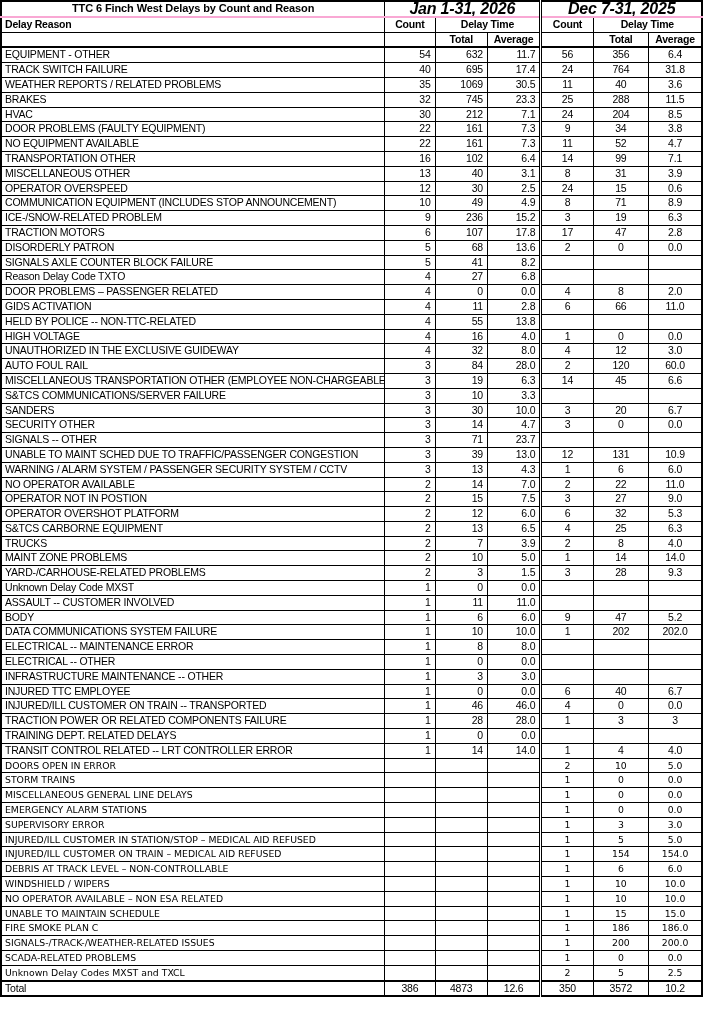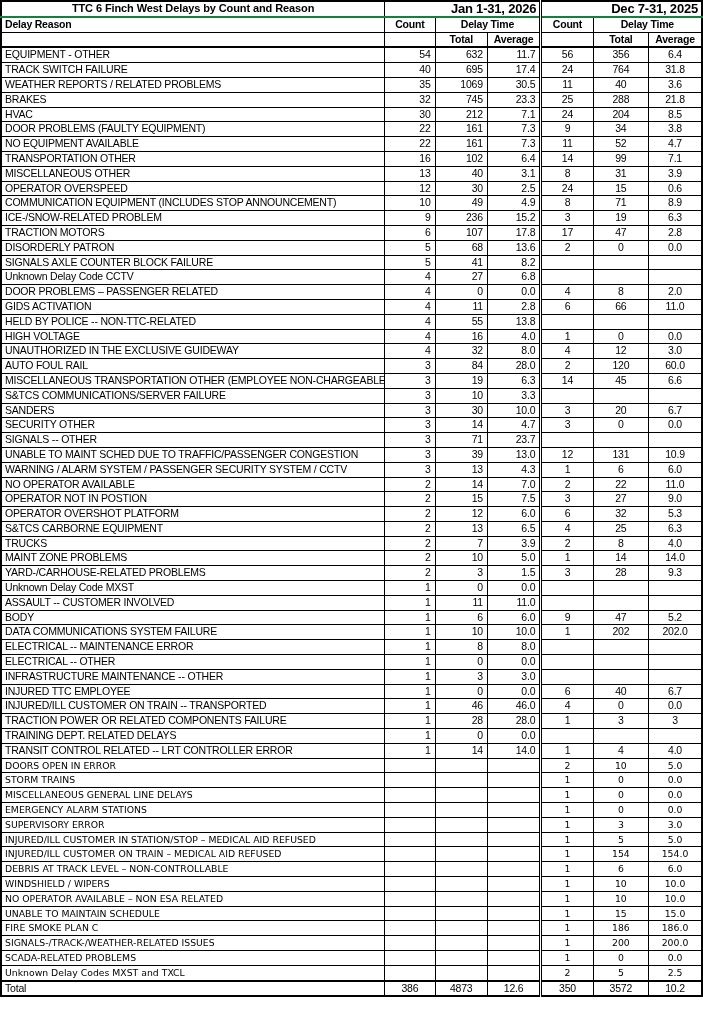--- a/index.html
+++ b/index.html
@@ -7,22 +7,22 @@
   table{border-collapse:collapse;table-layout:fixed;width:703px;color:#000;
         font-family:"Liberation Sans",sans-serif;}
   table{border:2px solid #000;}
   td{border:1px solid #000;height:13.8px;padding:0 3px;overflow:hidden;white-space:nowrap;
      font-size:10.5px;letter-spacing:-0.2px;line-height:13.8px;vertical-align:middle;}
   td.reason{text-align:left;}
   td.right{text-align:right;padding-right:4px;}
   td.center{text-align:center;}
   td.bold{font-weight:bold;}
   td.title-cell{font-weight:bold;text-align:center;font-size:11px;letter-spacing:-0.1px;}
-  td.period{font-weight:bold;text-align:right;font-size:13px;}
-  tr.hdr-periods td{border-bottom:2px solid #15803d;}
+  td.period{font-weight:bold;text-align:center;font-size:16px;font-style:italic;}
+  tr.hdr-periods td{border-bottom:2px solid #f9a8d4;}
   tr.hdr-sub td{border-bottom:2px solid #000;}
   td.dec-start{border-left:3px double #000;}
   tr.alt td{font-family:"DejaVu Sans",sans-serif;font-size:9.3px;letter-spacing:0;}
   tr.total-row td{border-top:2px solid #000;}
 </style>
 </head>
 <body>
 
 <div id="page">
   <table>
@@ -86,21 +86,21 @@
           <td class="center">40</td>
           <td class="center">3.6</td>
         </tr>
         <tr>
           <td class="reason">BRAKES</td>
           <td class="right">32</td>
           <td class="right">745</td>
           <td class="right">23.3</td>
           <td class="center dec-start">25</td>
           <td class="center">288</td>
-          <td class="center">21.8</td>
+          <td class="center">11.5</td>
         </tr>
         <tr>
           <td class="reason">HVAC</td>
           <td class="right">30</td>
           <td class="right">212</td>
           <td class="right">7.1</td>
           <td class="center dec-start">24</td>
           <td class="center">204</td>
           <td class="center">8.5</td>
         </tr>
@@ -188,21 +188,21 @@
         <tr>
           <td class="reason">SIGNALS AXLE COUNTER BLOCK FAILURE</td>
           <td class="right">5</td>
           <td class="right">41</td>
           <td class="right">8.2</td>
           <td class="center dec-start"></td>
           <td class="center"></td>
           <td class="center"></td>
         </tr>
         <tr>
-          <td class="reason">Unknown Delay Code CCTV</td>
+          <td class="reason">Reason Delay Code TXTO</td>
           <td class="right">4</td>
           <td class="right">27</td>
           <td class="right">6.8</td>
           <td class="center dec-start"></td>
           <td class="center"></td>
           <td class="center"></td>
         </tr>
         <tr>
           <td class="reason">DOOR PROBLEMS – PASSENGER RELATED</td>
           <td class="right">4</td>

